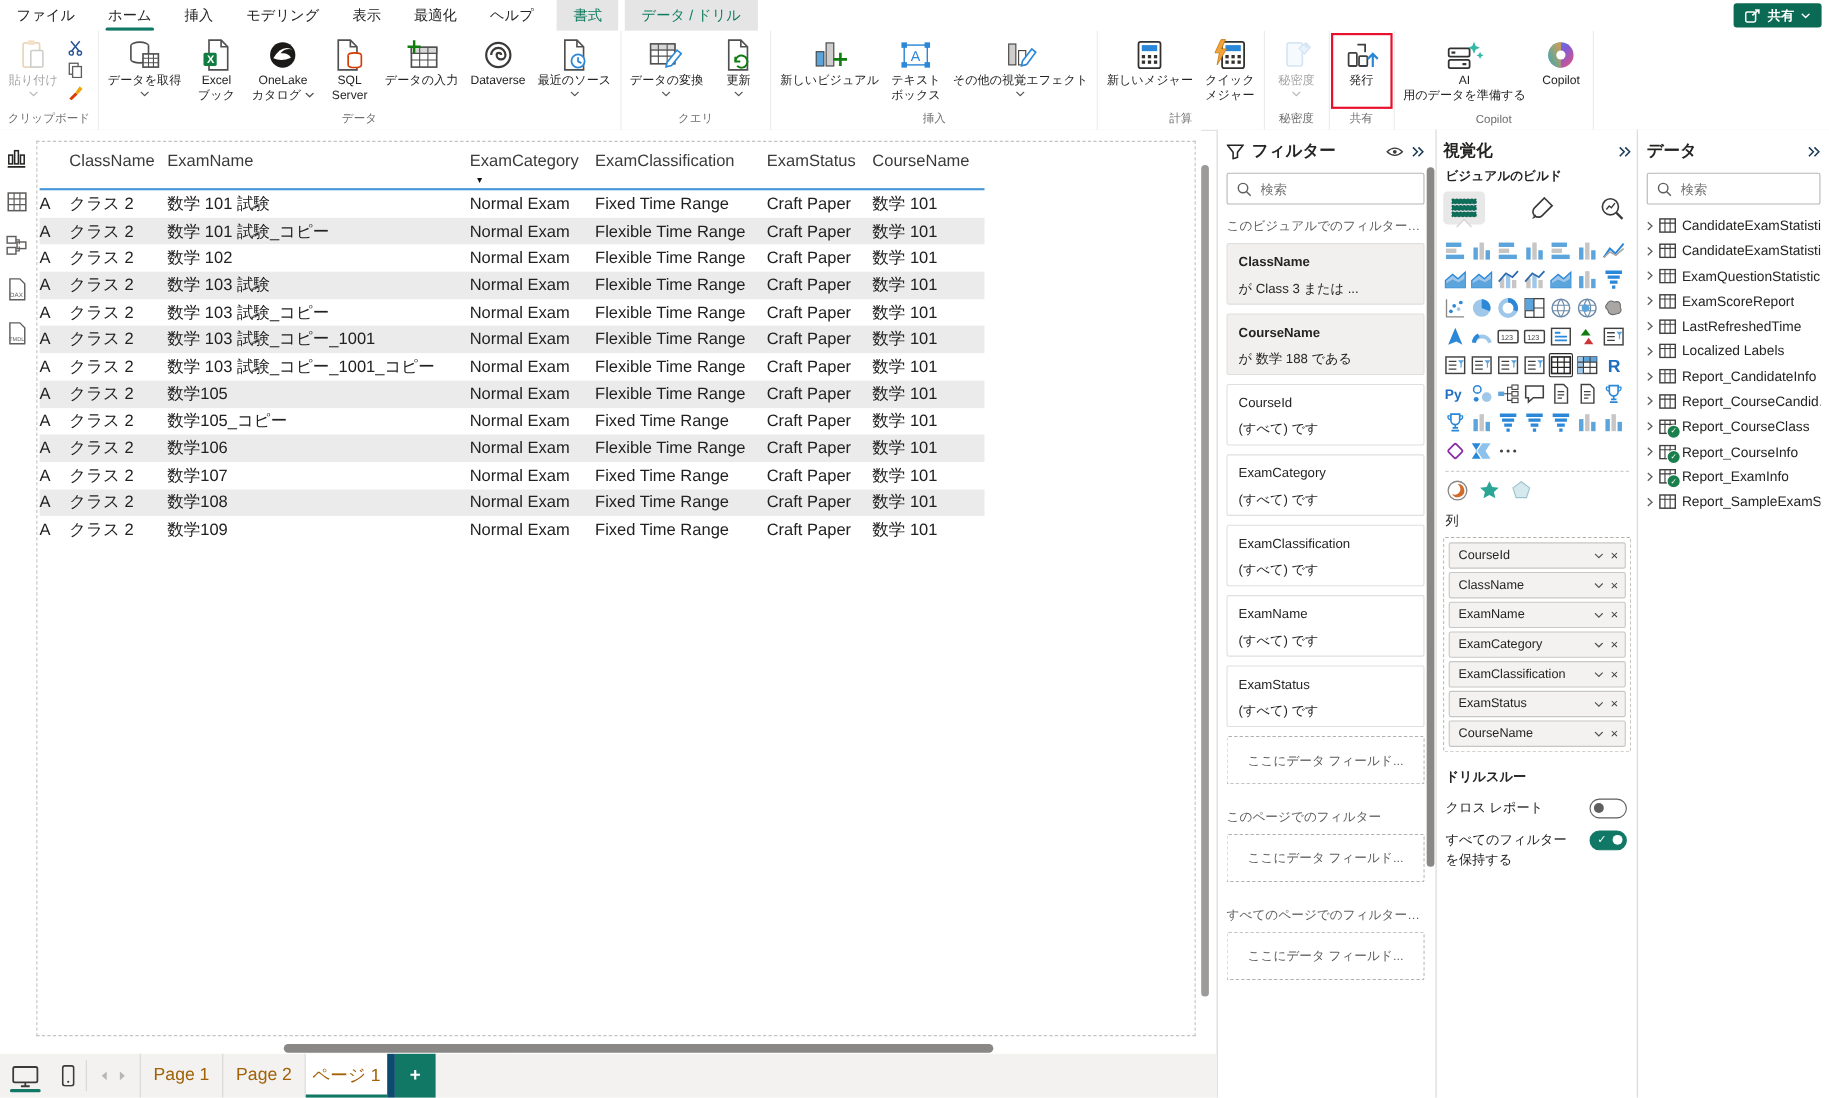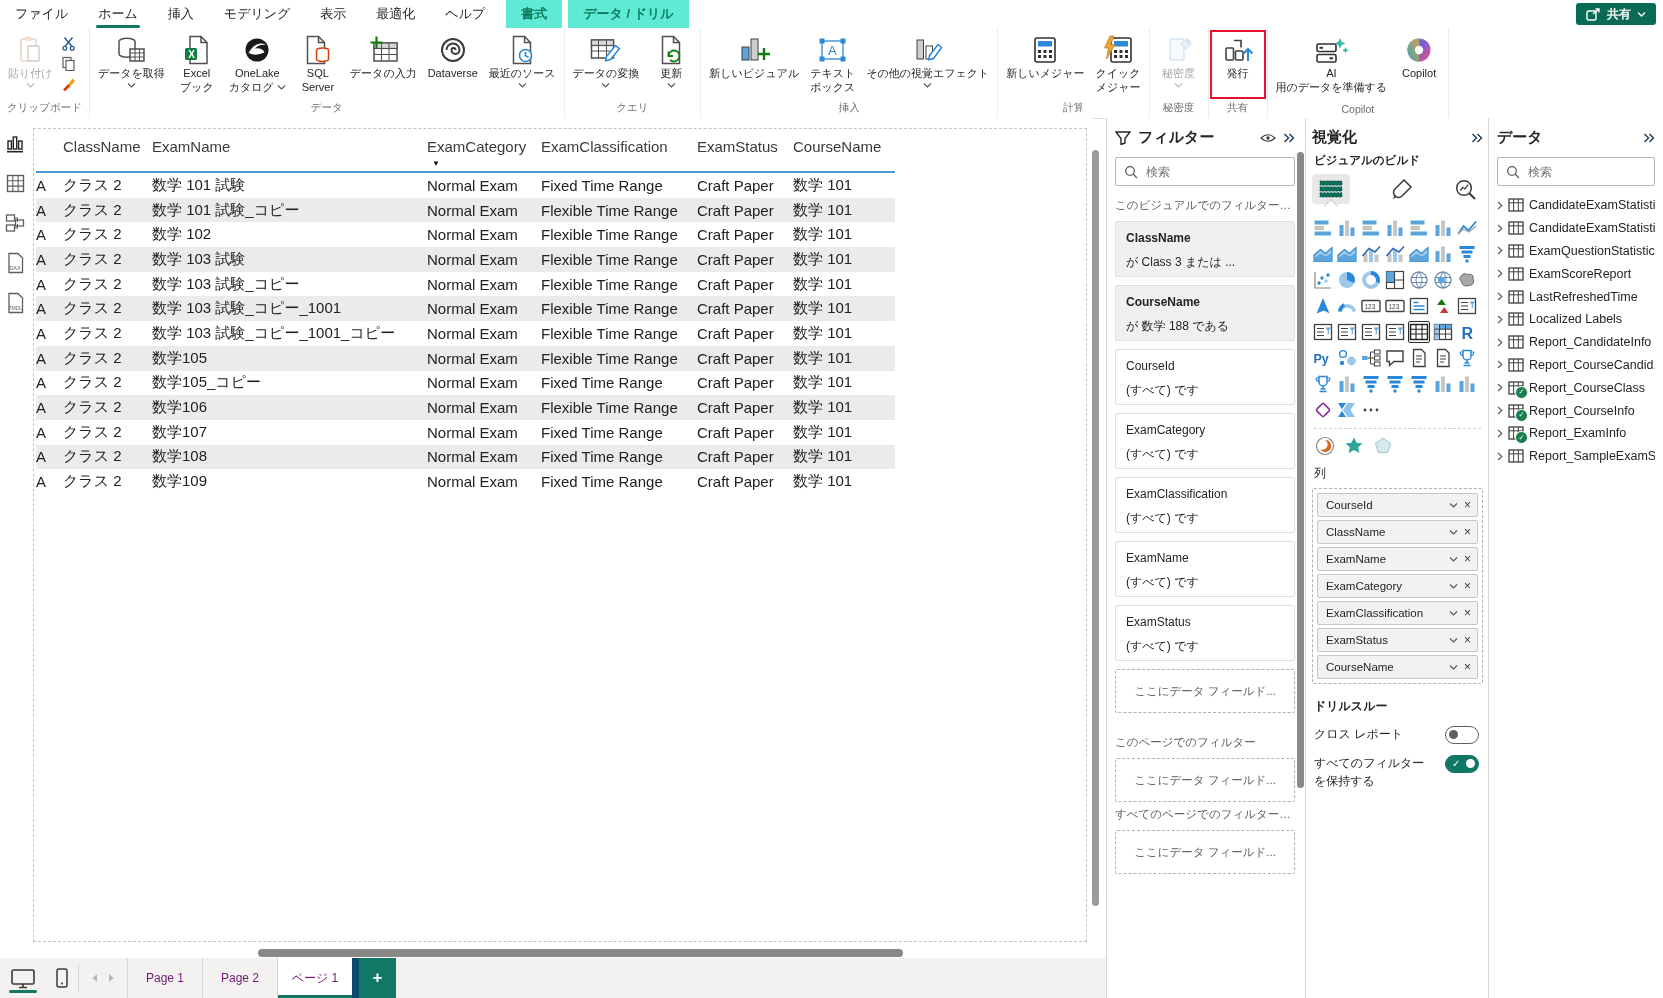--- a/index.html
+++ b/index.html
@@ -5,21 +5,21 @@
   html,body{margin:0;padding:0}
   body{width:1663px;height:998px;position:relative;overflow:hidden;background:#fff;
        font-family:"Liberation Sans","DejaVu Sans",sans-serif;color:#252423;font-size:12px;}
   .abs{position:absolute}
   svg{display:block}
   
   #tabbar{position:absolute;left:0;top:0;width:1663px;height:28px;background:#fff;display:flex;align-items:stretch}
   .tab{padding:0 15px;font-size:13px;display:flex;align-items:center;color:#252423;position:relative;white-space:nowrap}
   .tab.active{font-weight:400}
   .tab.active::after{content:"";position:absolute;left:13px;right:13px;bottom:0;height:3px;background:#117865;border-radius:2px}
-  .tab.contextual{color:#0E7C5F;font-weight:700;background:#5eead4;margin-left:6px}
+  .tab.contextual{color:#0E7C5F;font-weight:400;background:#e5e5e5;margin-left:6px}
   #share-btn{position:absolute;right:7px;top:3px;height:22px;background:#0B6A53;border-radius:3px;color:#fff;
     display:flex;align-items:center;gap:6px;padding:0 10px;font-size:12px;font-weight:700}
   
   #ribbon{position:absolute;left:0;top:28px;width:1663px;height:90px;background:#fff;border-bottom:1px solid #e1dfdd;display:flex}
   .rgroup{display:flex;flex-direction:column;border-right:1px solid #ececec;padding:0 3px}
   .rgroup-buttons{flex:1;display:flex;align-items:stretch;gap:1px;padding-top:3px}
   .rgroup-label{font-size:10.5px;color:#6e6e6e;text-align:center;padding:1px 4px 3px;white-space:nowrap}
   .rbtn{display:flex;flex-direction:column;align-items:center;min-width:42px;padding:2px 5px 0;position:relative}
   .rbtn .ric{height:34px;display:flex;align-items:center;justify-content:center}
   .rbtn .rlabel{font-size:11px;color:#252423;line-height:1.25;text-align:center;white-space:nowrap}
@@ -91,21 +91,21 @@
   .dt-name{font-size:12.5px;color:#252423;white-space:nowrap;overflow:hidden}
   .dt-ic{position:relative;width:16px;height:14px;flex:none}
   .dt-badge{position:absolute;right:-4px;bottom:-4px;width:11px;height:11px;border-radius:50%;background:#1B7F4D;border:1.5px solid #fff;
     color:#fff;font-size:7px;display:flex;align-items:center;justify-content:center}
   
   #page-bar{position:absolute;left:0;top:958px;width:1106px;height:40px;background:#f3f2f1;display:flex;align-items:stretch}
   .pb-ic{display:flex;align-items:center;justify-content:center;padding:0 10px;position:relative}
   .pb-ic.sel::after{content:"";position:absolute;left:9px;right:9px;bottom:5px;height:3px;background:#117865;border-radius:2px}
   .pb-div{width:1px;background:#d8d6d4;margin:6px 0}
   .pb-arrows{display:flex;align-items:center;gap:10px;padding:0 12px;color:#b8b6b4;font-size:13px}
-  .ptab{width:74px;display:flex;align-items:center;justify-content:center;font-size:12px;color:#701a75;border-right:1px solid #d8d6d4;position:relative}
+  .ptab{width:74px;display:flex;align-items:center;justify-content:center;font-size:16px;color:#a16207;border-right:1px solid #d8d6d4;position:relative}
   .ptab:first-of-type{border-left:1px solid #d8d6d4}
   .ptab.active{background:#fff;border-right:7px solid #0c4a6e}
   .ptab.active::after{content:"";position:absolute;left:0;right:0;bottom:0;height:3px;background:#117865}
   #add-page{width:37px;background:#117865;color:#fff;font-size:17px;font-weight:700;display:flex;align-items:center;justify-content:center}
 </style>
 </head>
 <body>
 
 <div id="tabbar">
   <div id="tabs-holder" style="display:flex">
@@ -707,21 +707,21 @@
         <div class="fcond">(すべて) です</div>
       </div>
       <div class="fcard">
         <div class="ffield">ExamStatus</div>
         <div class="fcond">(すべて) です</div>
       </div>
     </div>
   <div class="fph">ここにデータ フィールド...</div>
   <div class="fp-label" style="margin-top:22px">このページでのフィルター</div>
   <div class="fph">ここにデータ フィールド...</div>
-  <div class="fp-label" style="margin-top:5px">すべてのページでのフィルター…</div>
+  <div class="fp-label" style="margin-top:22px">すべてのページでのフィルター…</div>
   <div class="fph">ここにデータ フィールド...</div>
 </div>
 <div id="filter-scrollbar"></div>
 
 <div id="viz-panel" class="panel">
   <div class="pane-head" style="margin-bottom:6px">
     <span class="pane-title">視覚化</span>
     <span class="dbl-chev">
         <svg width="12" height="10" viewBox="0 0 12 10">
           <path d="M1.5 1 l4 4 -4 4 M6.5 1 l4 4 -4 4" stroke="#1b3a57" fill="none" stroke-width="1.4"></path>

